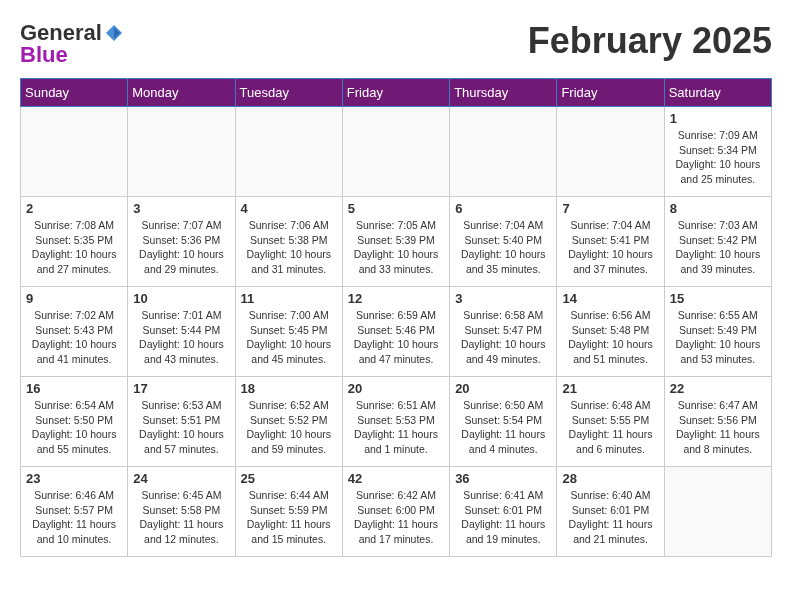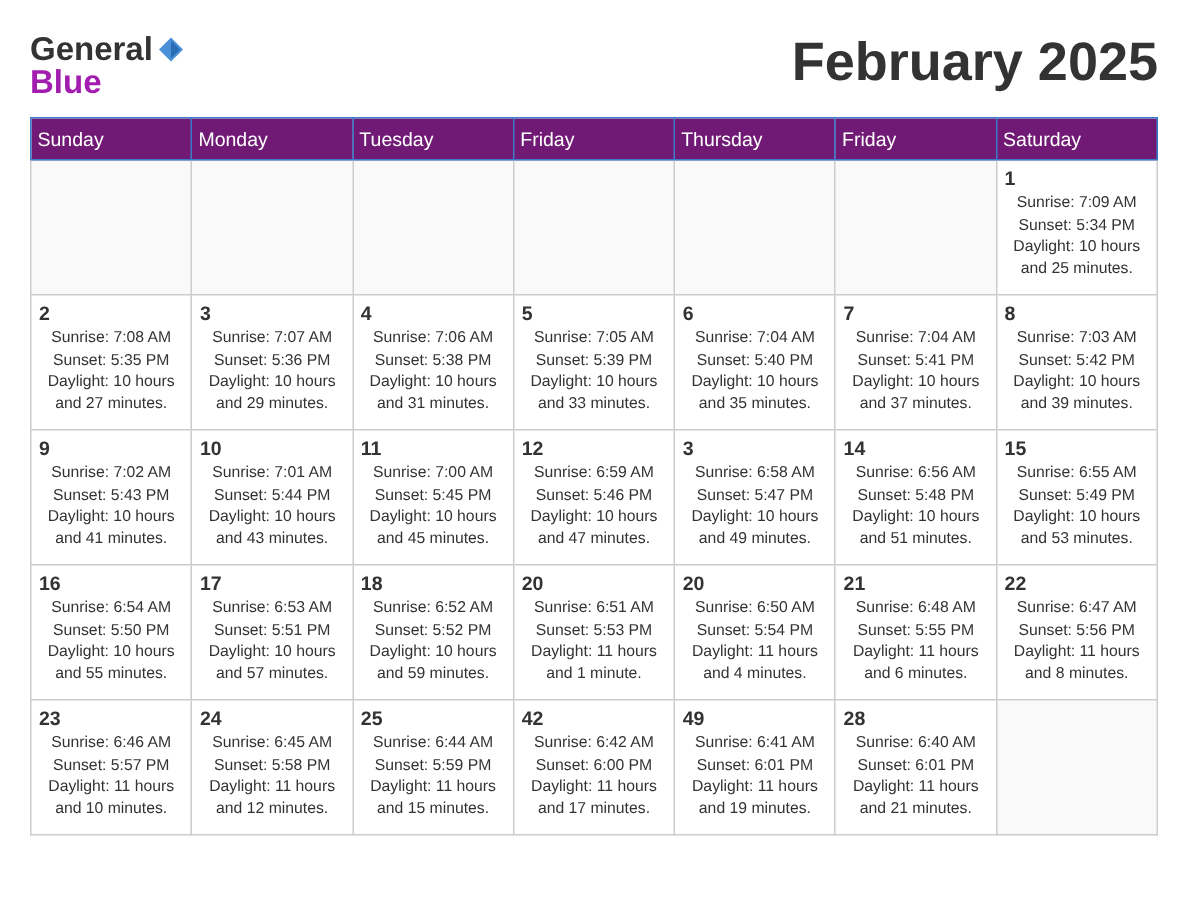--- a/index.html
+++ b/index.html
@@ -217,21 +217,21 @@
         </td>
         <td>
           <div class="day-number">25</div>
           <div class="day-info">Sunrise: 6:44 AM<br>Sunset: 5:59 PM<br>Daylight: 11 hours<br>and 15 minutes.</div>
         </td>
         <td>
           <div class="day-number">42</div>
           <div class="day-info">Sunrise: 6:42 AM<br>Sunset: 6:00 PM<br>Daylight: 11 hours<br>and 17 minutes.</div>
         </td>
         <td>
-          <div class="day-number">49</div>
+          <div class="day-number">36</div>
           <div class="day-info">Sunrise: 6:41 AM<br>Sunset: 6:01 PM<br>Daylight: 11 hours<br>and 19 minutes.</div>
         </td>
         <td>
           <div class="day-number">28</div>
           <div class="day-info">Sunrise: 6:40 AM<br>Sunset: 6:01 PM<br>Daylight: 11 hours<br>and 21 minutes.</div>
         </td>
         <td class="empty"></td>
       </tr>
     </tbody>
 </table>

